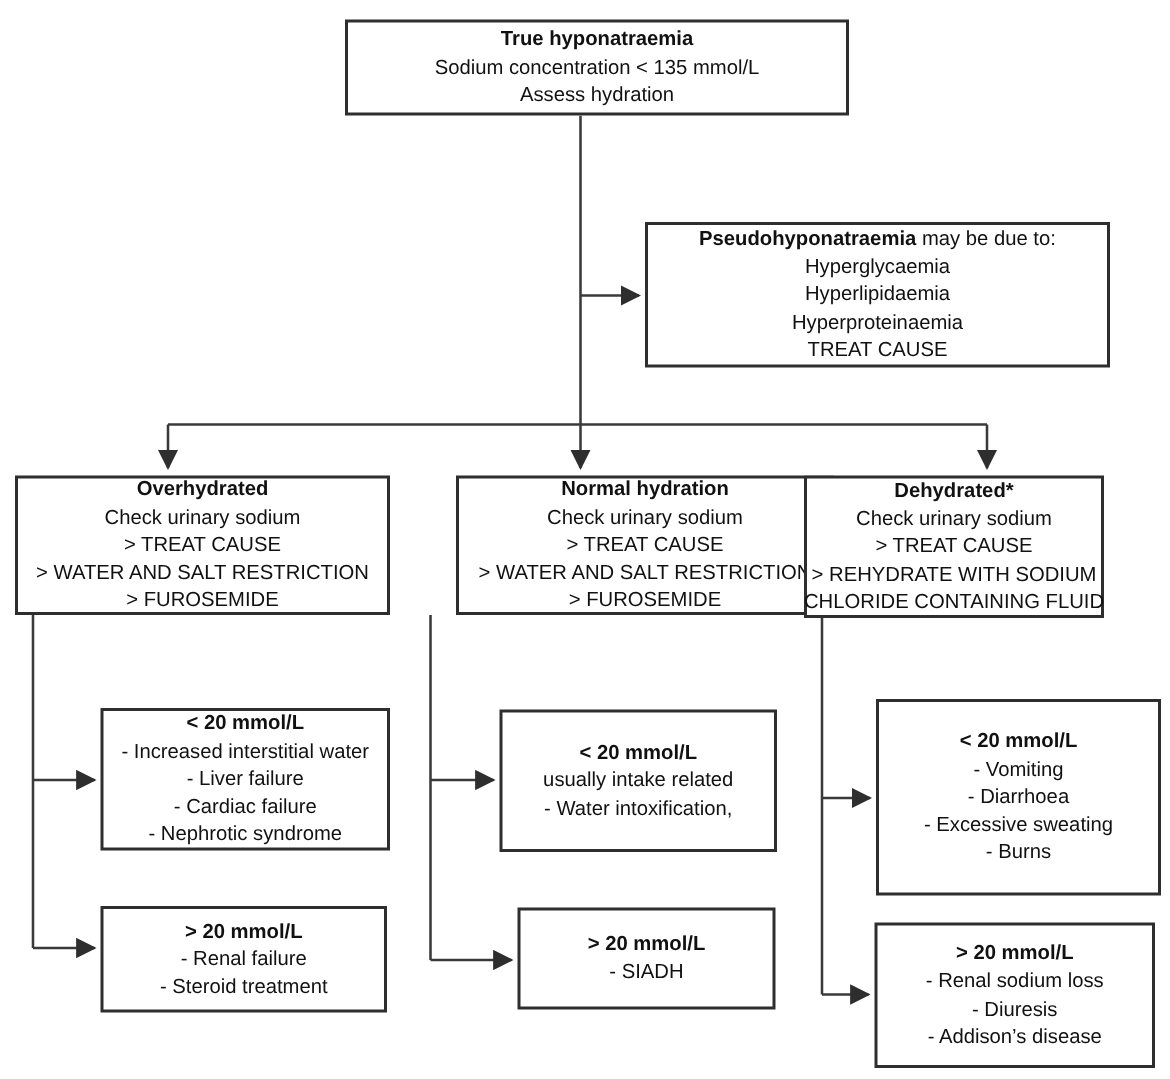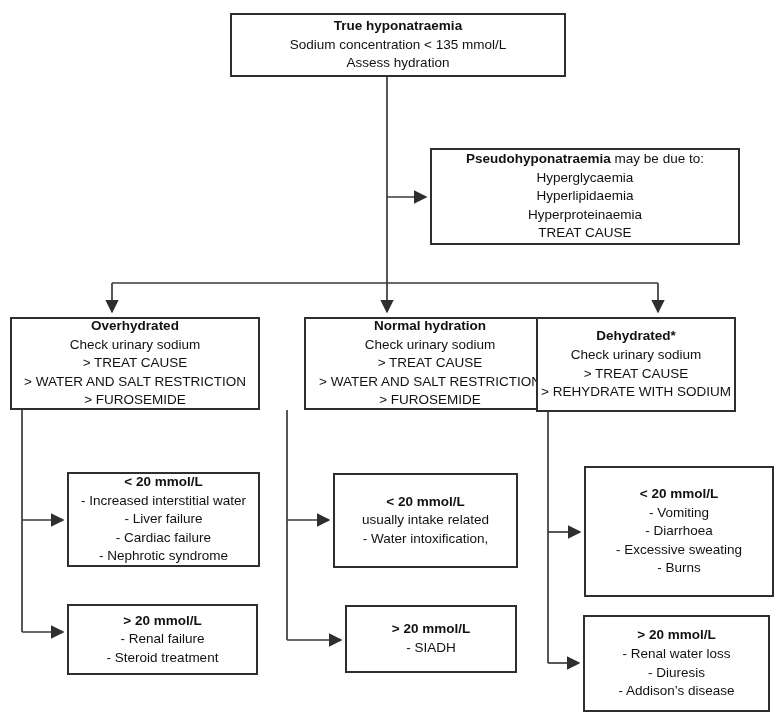--- a/index.html
+++ b/index.html
@@ -106,20 +106,21 @@
     <div>&gt; TREAT CAUSE</div>
     <div>&gt; WATER AND SALT RESTRICTION</div>
     <div>&gt; FUROSEMIDE</div>
   </div>
 
   <div class="box" id="box-dehyd">
     <div class="title">Dehydrated*</div>
     <div>Check urinary sodium</div>
     <div>&gt; TREAT CAUSE</div>
     <div>&gt; REHYDRATE WITH SODIUM</div>
+    <div>CHLORIDE CONTAINING FLUID</div>
   </div>
 
   <div class="box" id="box-over-low">
     <div class="title">&lt; 20 mmol/L</div>
     <div>- Increased interstitial water</div>
     <div>- Liver failure</div>
     <div>- Cardiac failure</div>
     <div>- Nephrotic syndrome</div>
   </div>
 
@@ -143,18 +144,18 @@
   <div class="box" id="box-dehyd-low">
     <div class="title">&lt; 20 mmol/L</div>
     <div>- Vomiting</div>
     <div>- Diarrhoea</div>
     <div>- Excessive sweating</div>
     <div>- Burns</div>
   </div>
 
   <div class="box" id="box-dehyd-high">
     <div class="title">&gt; 20 mmol/L</div>
-    <div>- Renal water loss</div>
+    <div>- Renal sodium loss</div>
     <div>- Diuresis</div>
     <div>- Addison’s disease</div>
   </div>
 
 </div>
 
 </body></html>

